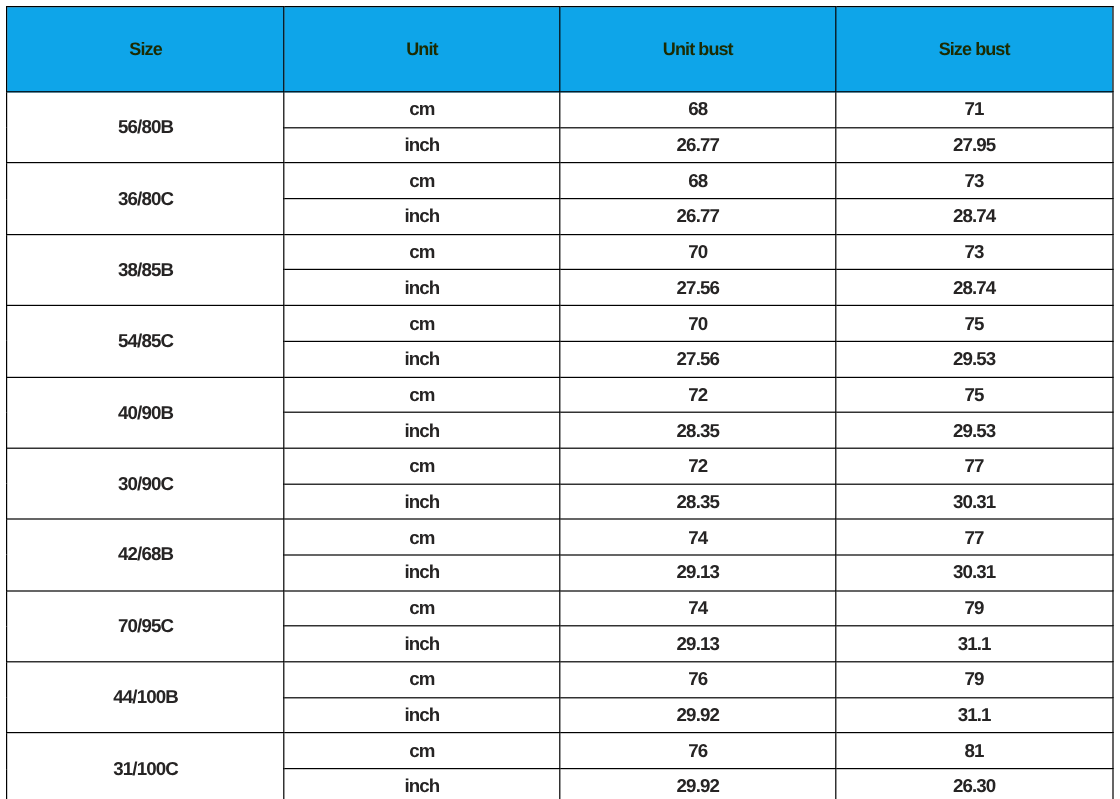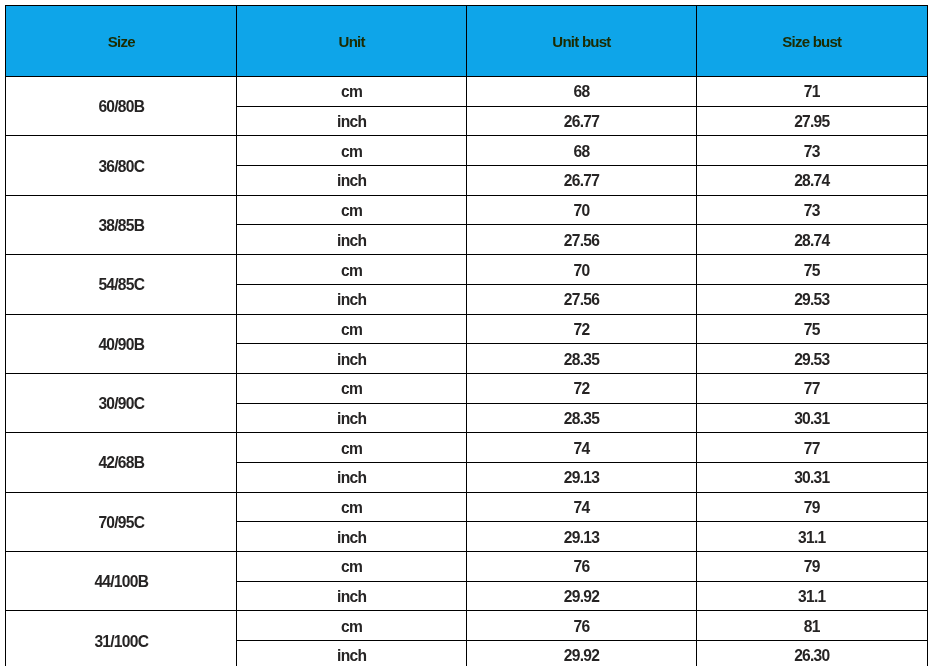--- a/index.html
+++ b/index.html
@@ -70,21 +70,21 @@
     <thead>
       <tr>
         <th>Size</th>
         <th>Unit</th>
         <th>Unit bust</th>
         <th>Size bust</th>
       </tr>
     </thead>
     <tbody id="tbody">
         <tr>
-          <td rowspan="2" class="size-cell">60/80B</td>
+          <td rowspan="2" class="size-cell">56/80B</td>
           <td>cm</td>
           <td>68</td>
           <td>71</td>
         </tr>
         <tr>
           <td>inch</td>
           <td>26.77</td>
           <td>27.95</td>
         </tr>
         <tr>

